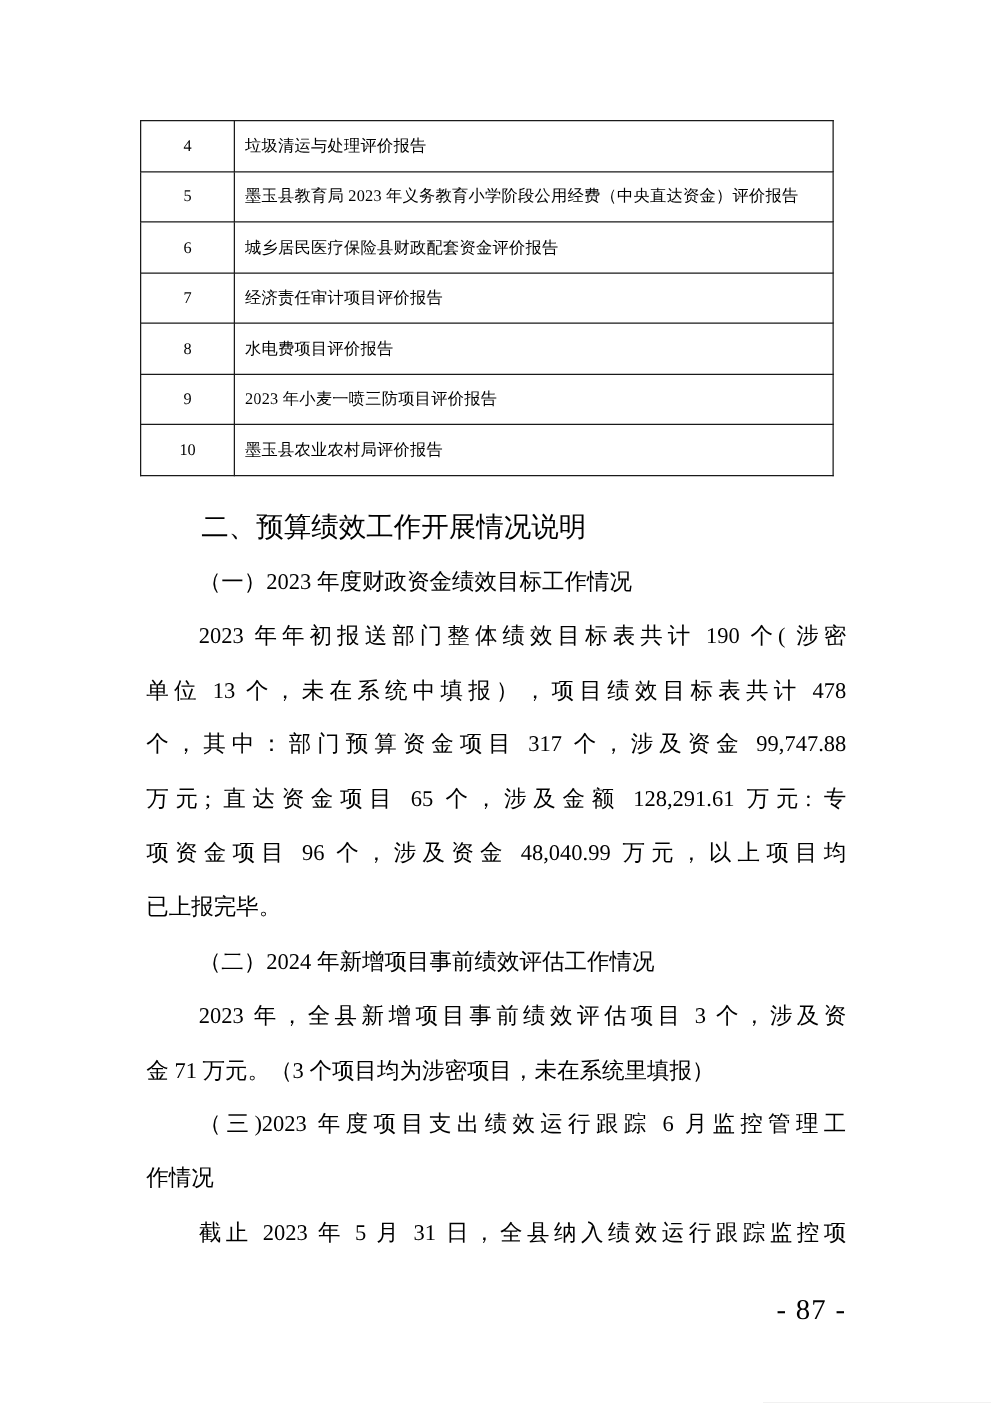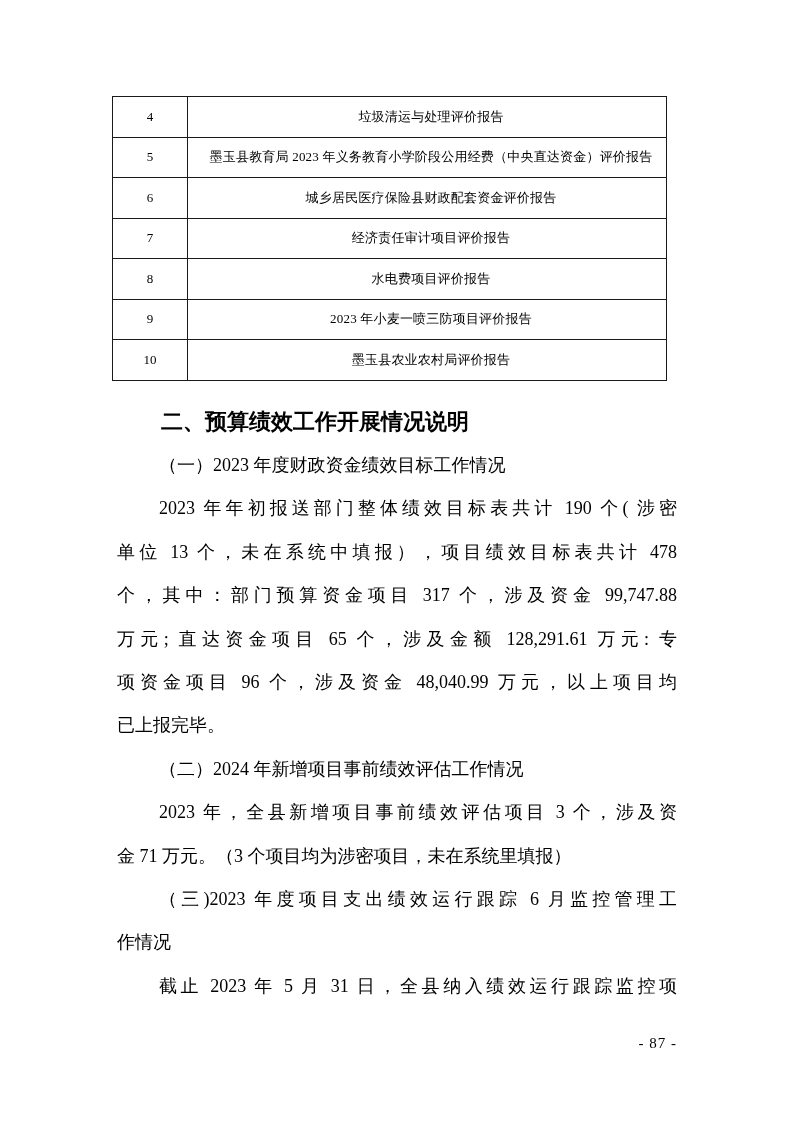--- a/index.html
+++ b/index.html
@@ -30,51 +30,50 @@
     vertical-align: middle;
     padding: 0;
   }
   .report-table td.num {
     width: 74px;
     text-align: center;
   }
   .report-table td.desc {
     padding-left: 8px;
     letter-spacing: 0.2px;
-    text-align: center;
   }
 
   
   .content {
     position: absolute;
     left: 117px;
     top: 400px;
     width: 560px;
   }
   .heading {
     font-family: "Liberation Sans", "DejaVu Sans", sans-serif;
-    font-weight: 700;
+    font-weight: 400;
     font-size: 22px;
     line-height: 44px;
     text-indent: 44px;
     white-space: nowrap;
   }
   .line {
     font-size: 18px;
     line-height: 43.4px;
   }
   .ind { text-indent: 42px; }
   .j   { text-align: justify; text-align-last: justify; }
 
   
   .pagenum {
     position: absolute;
     top: 1035px;
     right: 116px;
-    font-size: 15px;
+    font-size: 23px;
     letter-spacing: 1px;
   }
 </style>
 </head>
 <body>
 
 <div class="page">
 
   <table class="report-table">
     <tbody>

